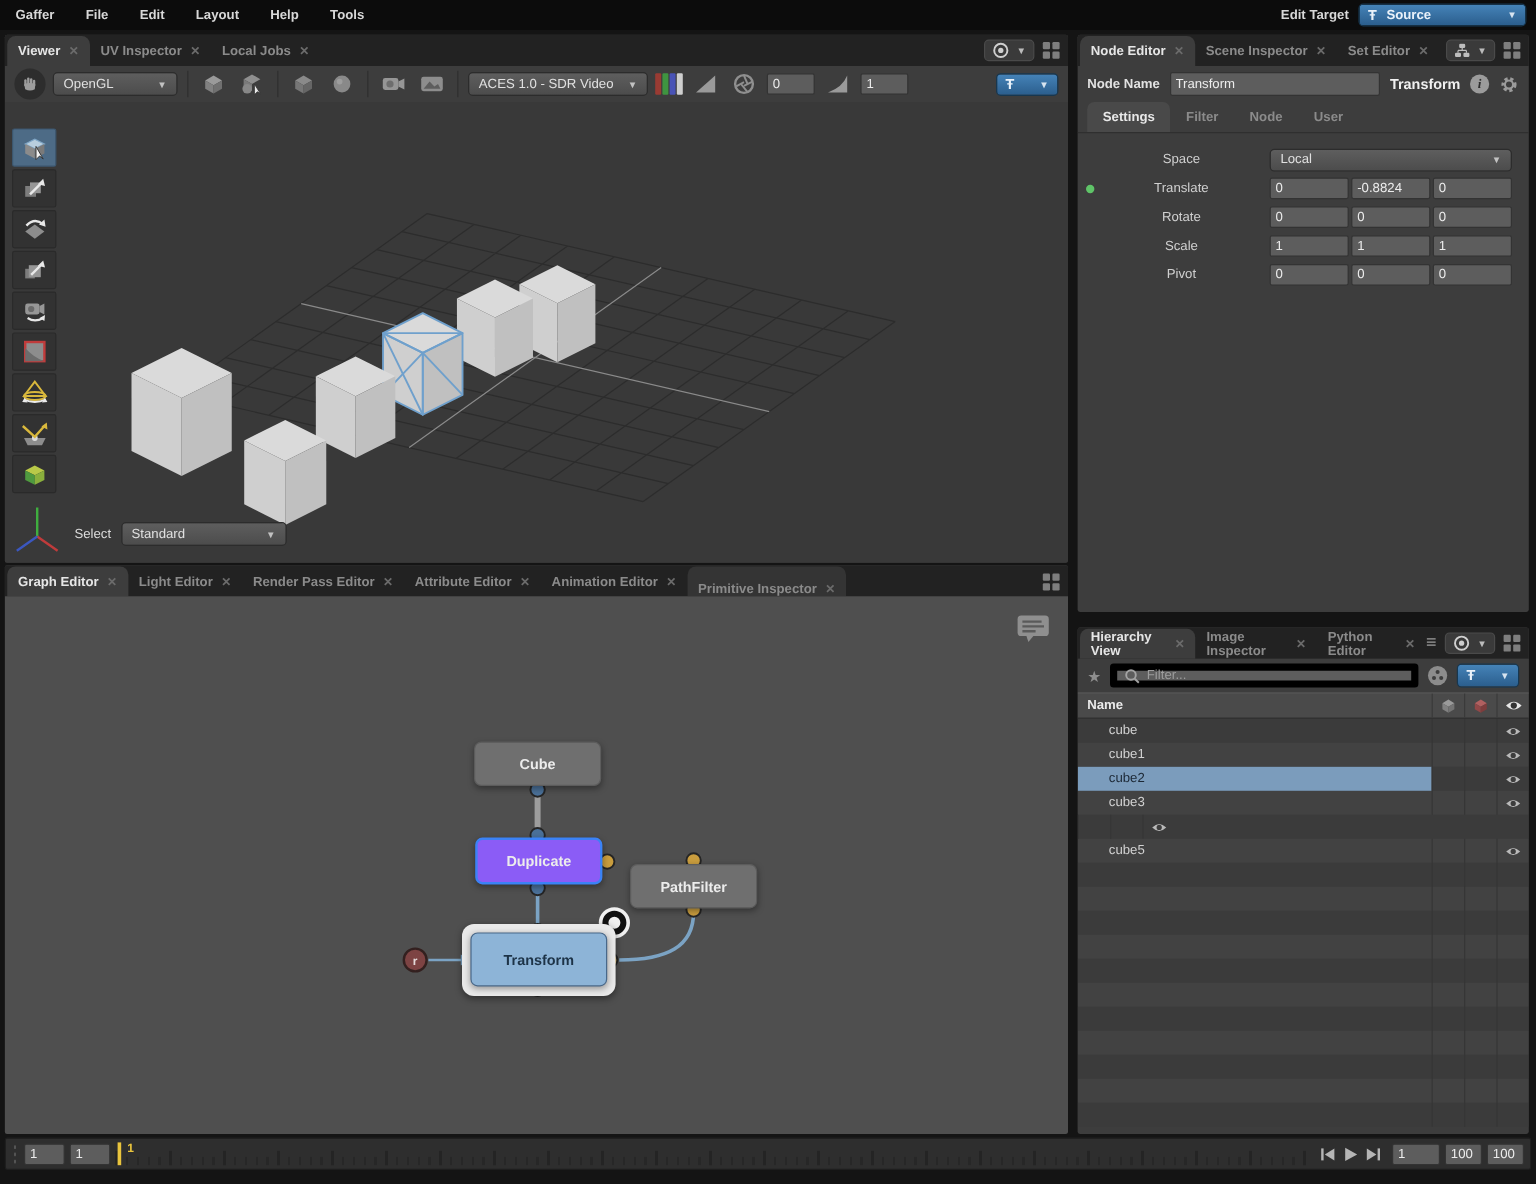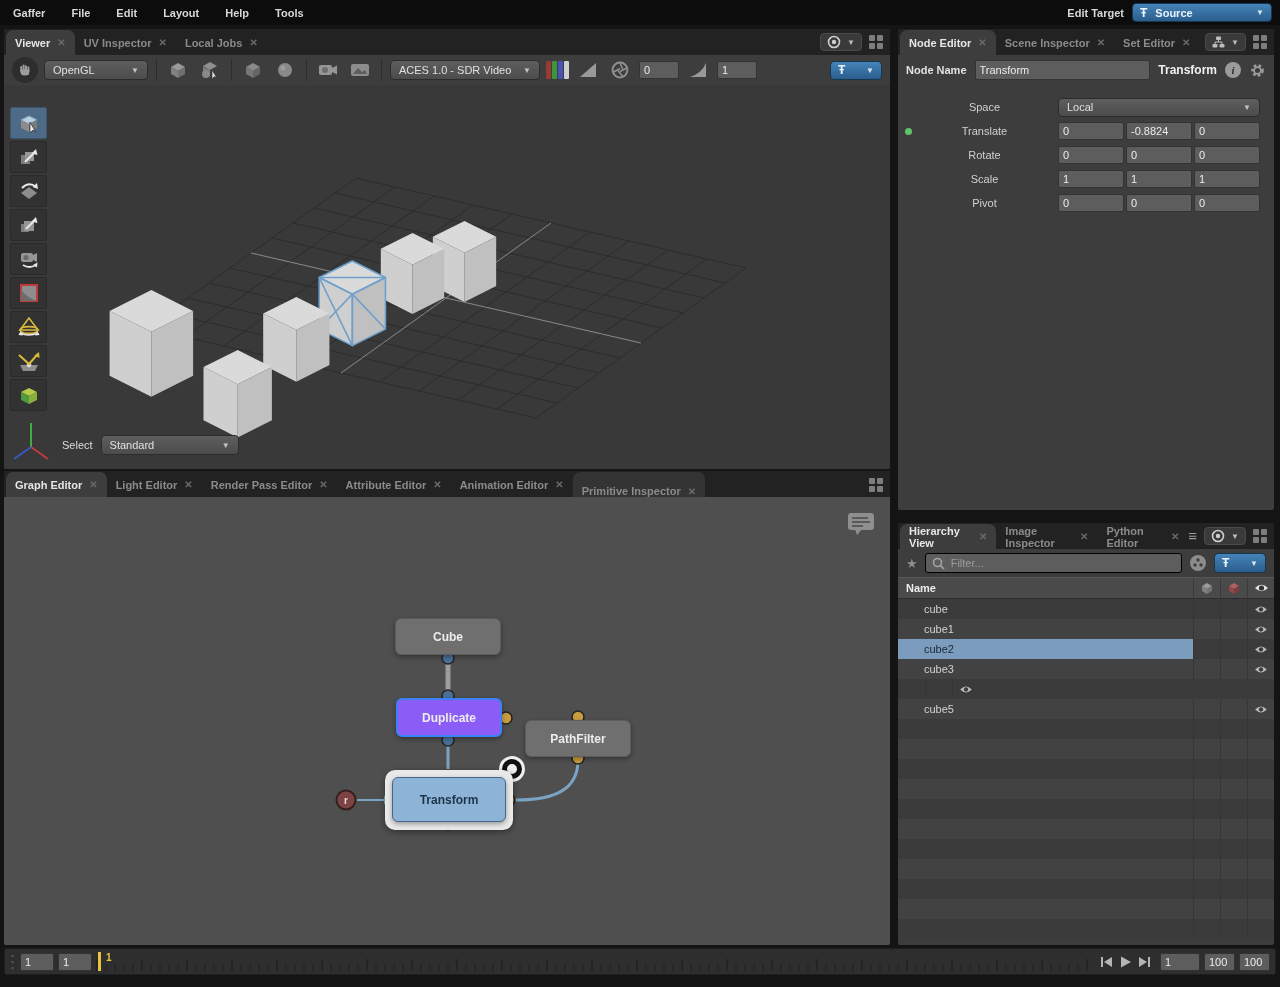--- a/index.html
+++ b/index.html
@@ -79,21 +79,21 @@
   .field-row .dotslot{width:20px;display:flex;justify-content:center;}
   .key-dot{width:7px;height:7px;border-radius:50%;background:#5fc468;}
   .field-row .flabel{width:140px;text-align:center;padding-right:7px;color:#d0d0d0;}
   .field-row .num-input{width:66px;margin-right:2px;}
   .dd-space{width:202px;height:19px;}
 
   
   .hier-panel{left:898px;top:523px;width:376px;height:422px;display:flex;flex-direction:column;}
   .filter-row{height:28px;display:flex;align-items:center;gap:7px;padding:0 8px;background:#3d3d3d;}
   .star{color:#8e8e8e;font-size:13px;}
-  .search-box{flex:1;background:#5d5d5d;border:1px solid #000000;border-radius:3px;height:20px;display:flex;align-items:center;gap:6px;padding:0 6px;}
+  .search-box{flex:1;background:#5d5d5d;border:6px solid #000000;border-radius:3px;height:20px;display:flex;align-items:center;gap:6px;padding:0 6px;}
   .search-box input{flex:1;background:transparent;border:none;outline:none;color:#ececec;font-size:11px;font-family:"Liberation Sans",sans-serif;}
   .search-box input::placeholder{color:#9d9d9d;}
   .hier-blue-dd{width:52px;height:20px;}
   .h-header{height:22px;display:flex;align-items:center;background:#4a4a4a;border-top:1px solid #565656;border-bottom:1px solid #2c2c2c;font-weight:bold;color:#ececec;}
   .col-name{flex:1;padding-left:8px;}
   .icon-col{width:27px;height:100%;border-left:1px solid #3a3a3a;display:flex;align-items:center;justify-content:center;}
   .h-rows{flex:1;overflow:hidden;}
   .h-row{height:20px;display:flex;align-items:stretch;}
   .h-row:nth-child(odd){background:#3b3b3b;}
   .h-row:nth-child(even){background:#424242;}
@@ -527,20 +527,26 @@
     <span class="lbl">Node Name</span>
     <input class="num-input name-input" value="Transform" style="">
     <span class="node-type">Transform</span>
     <span class="info-icon">i</span>
     <svg width="17" height="17" viewBox="0 0 17 17">
       <circle cx="8.5" cy="8.5" r="5" fill="none" stroke="#9b9b9b" stroke-width="2.6" stroke-dasharray="2.6 2.2"></circle>
       <circle cx="8.5" cy="8.5" r="3.4" fill="none" stroke="#9b9b9b" stroke-width="1.8"></circle>
     </svg>
   </div>
 
+  <div class="subtabs">
+    <div class="subtab active">Settings</div>
+    <div class="subtab">Filter</div>
+    <div class="subtab">Node</div>
+    <div class="subtab">User</div>
+  </div>
 
   <div class="fields">
     <div class="field-row">
       <div class="dotslot"></div>
       <span class="flabel">Space</span>
       <div class="dd dd-space">
         <span>Local</span>
         <span class="arrow">▼</span>
       </div>
     </div>

